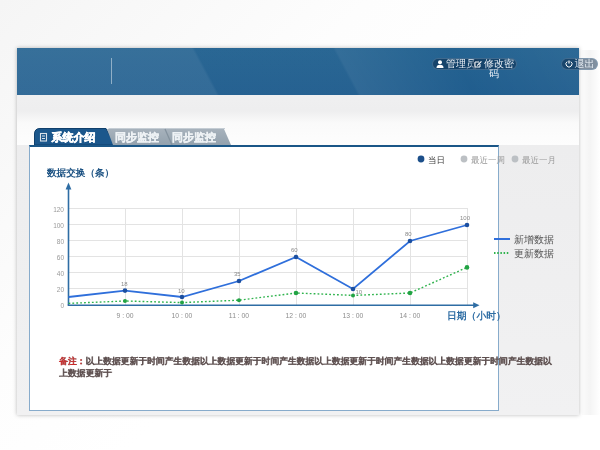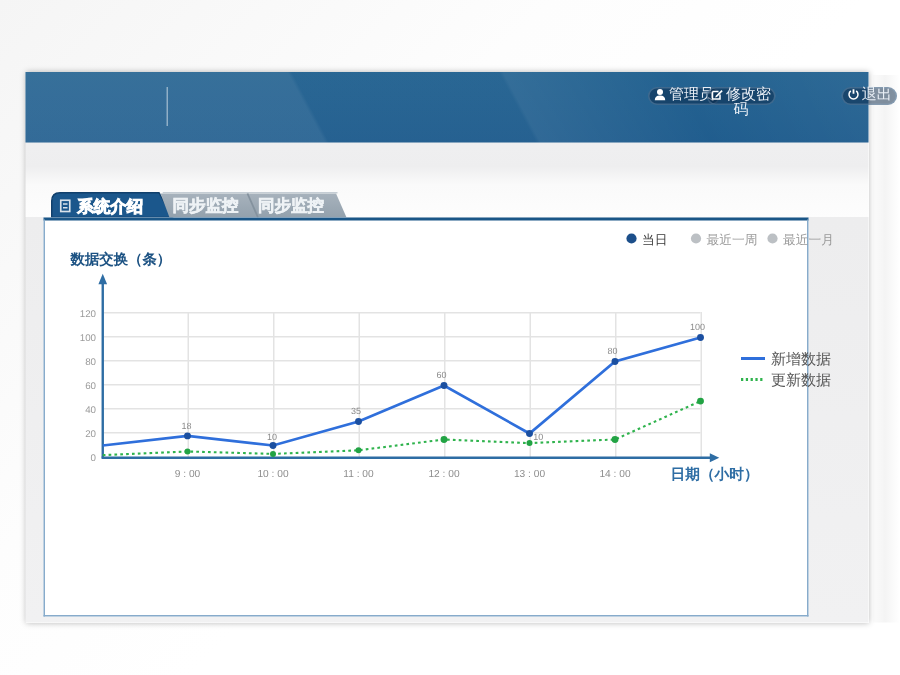--- a/index.html
+++ b/index.html
@@ -18,21 +18,21 @@
 #htitle { position:absolute; left:98px; top:17px; color:#fff; font-size:14px; letter-spacing:1.5px; -webkit-text-stroke:0.7px #fff; }
 .pill { position:absolute; top:10px; height:12px; border-radius:6px; background:rgba(7,38,70,0.50); border:1px solid rgba(140,175,205,0.35); color:#e9eff6; font-size:10px; line-height:10px; text-align:center; }
 .pill svg { vertical-align:-1px; margin-right:2px; }
 
 #nav { position:absolute; left:0; top:47px; width:562px; height:16px; background:linear-gradient(180deg,#ffffff,#e3e3e3); border-bottom:1px solid #c6c6c6; }
 .nitem { position:absolute; top:2px; font-size:12px; font-weight:bold; color:#1c5283; -webkit-text-stroke:0.4px #1c5283; }
 .nsep { position:absolute; top:3px; width:1px; height:9px; background:#bfbfbf; }
 
 #tabs { position:absolute; left:0; top:63px; width:561px; height:34px; }
 
-#panel { position:absolute; left:12px; top:97px; width:510px; height:266px; background:#fff; border:1px solid #87abcb; border-top:2px solid #1a5687; }
+#panel { position:absolute; left:12px; top:97px; width:470px; height:266px; background:#fff; border:1px solid #87abcb; border-top:2px solid #1a5687; }
 #note { position:absolute; left:29px; top:209px; width:500px; font-size:8.8px; font-weight:bold; color:#5d4f4f; text-shadow:0.5px 0 0 rgba(93,79,79,0.8); }
 #note b { color:#cc2a2a; }
 #rband { position:absolute; left:582px; top:50px; width:18px; height:365px;
  background:linear-gradient(90deg, rgba(0,0,0,0.015), rgba(0,0,0,0.045) 45%, rgba(0,0,0,0.0) 100%); }
 </style>
 </head>
 <body>
 <div id="rband"></div>
 <div id="page">
   <div id="hdr">
@@ -156,14 +156,15 @@
         <text x="325.5" y="146.5">10</text>
         <text x="375" y="89">80</text>
         <text x="430" y="73">100</text>
       </g>
 
       <line x1="464" y1="92" x2="480" y2="92" stroke="#2f6fdb" stroke-width="2"></line>
       <text x="484" y="95.5" font-size="10" fill="#555">新增数据</text>
       <line x1="464" y1="106" x2="480" y2="106" stroke="#2fb34d" stroke-width="2" stroke-dasharray="1.5,1.7"></line>
       <text x="484" y="109.5" font-size="10" fill="#555">更新数据</text>
     </svg>
+    <div id="note"><b>备注：</b>以上数据更新于时间产生数据以上数据更新于时间产生数据以上数据更新于时间产生数据以上数据更新于时间产生数据以上数据更新于</div>
   </div>
 </div>
 
 </body></html>

